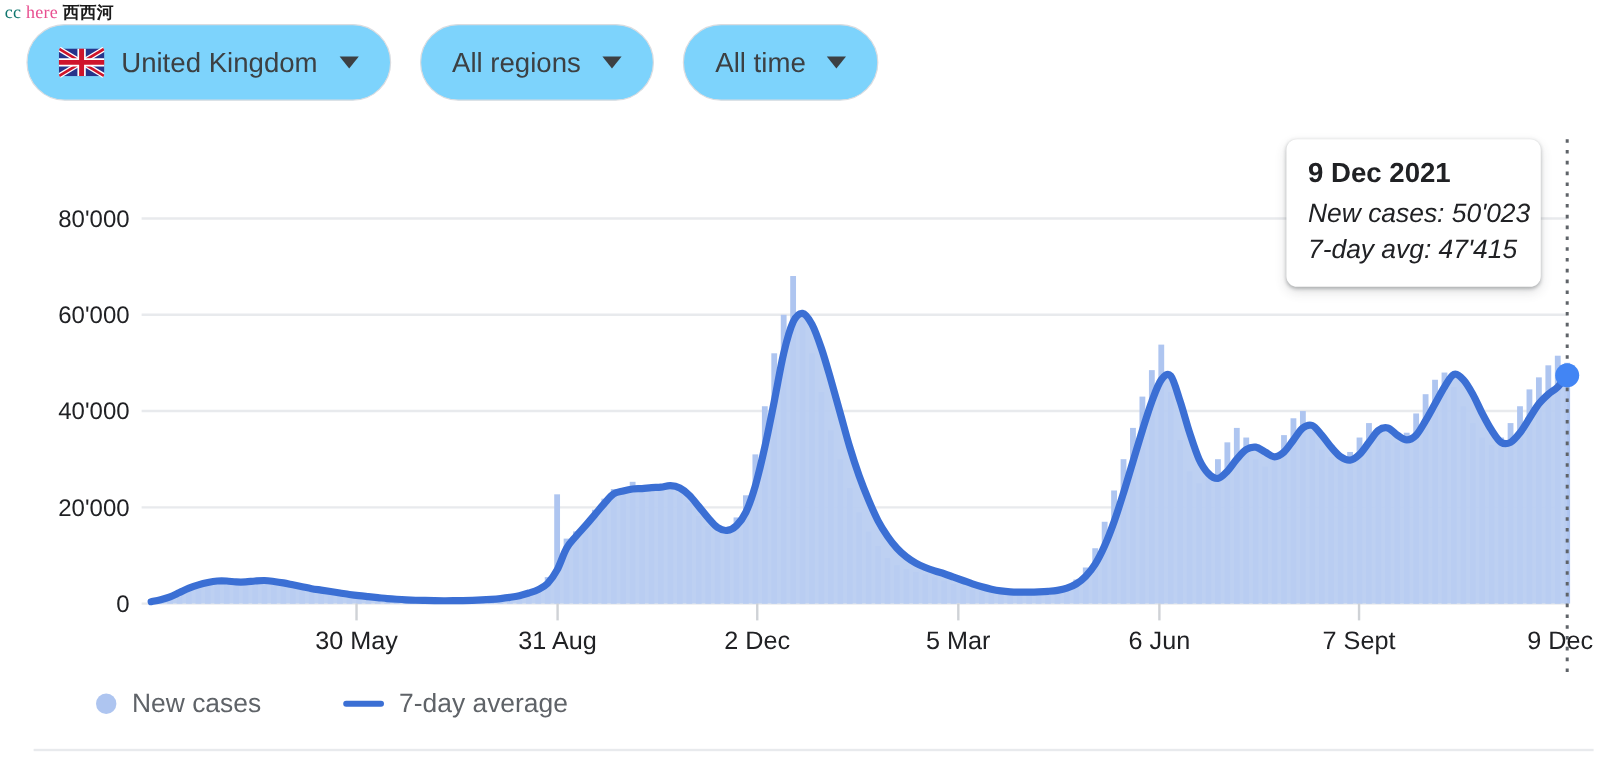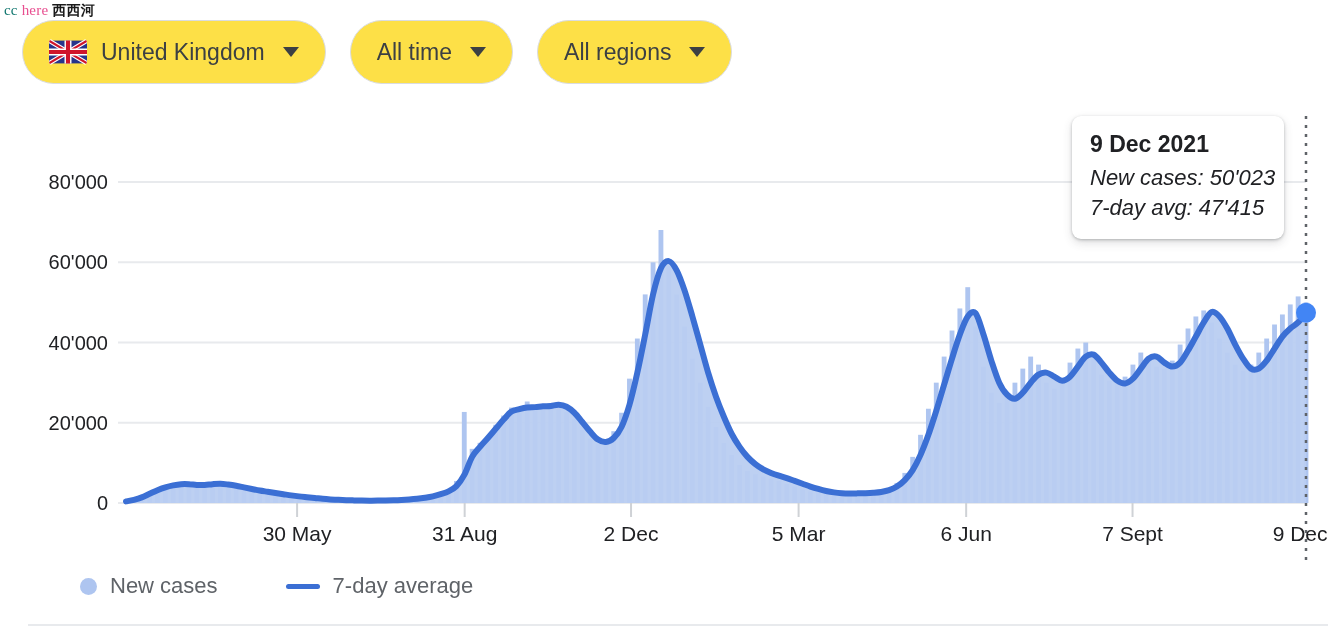--- a/index.html
+++ b/index.html
@@ -42,21 +42,21 @@
   }
   .pill {
     display: flex;
     align-items: center;
     gap: 14px;
     height: 64px;
     box-sizing: border-box;
     padding: 0 26px;
     border: 1px solid #dadce0;
     border-radius: 34px;
-    background: #fde047;
+    background: #7dd3fc;
     cursor: pointer;
     white-space: nowrap;
   }
   .pill-label {
     font-size: 23px;
     color: #3c4043;
     line-height: 1;
   }
   .caret {
     width: 0; height: 0;
@@ -185,26 +185,26 @@
       <path d="M0,0 L60,36" stroke="#cf142b" stroke-width="3.5"></path>
       <path d="M60,0 L0,36" stroke="#cf142b" stroke-width="3.5"></path>
       <path d="M30,0 L30,36 M0,18 L60,18" stroke="#ffffff" stroke-width="11"></path>
       <path d="M30,0 L30,36 M0,18 L60,18" stroke="#cf142b" stroke-width="6.5"></path>
     </svg>
     <span class="pill-label">United Kingdom</span>
     <span class="caret"></span>
   </div>
 
   <div class="pill">
-    <span class="pill-label">All time</span>
+    <span class="pill-label">All regions</span>
     <span class="caret"></span>
   </div>
 
   <div class="pill">
-    <span class="pill-label">All regions</span>
+    <span class="pill-label">All time</span>
     <span class="caret"></span>
   </div>
 
 </div>
 
 <div id="chart-wrap">
   <svg id="chart-svg" width="1344" height="620" viewBox="0 0 1344 620">
     <g id="g-gridlines">
         <line x1="118" x2="1306" y1="503" y2="503" stroke="#e8eaed" stroke-width="2"></line>
         <line x1="118" x2="1306" y1="422.77272727272725" y2="422.77272727272725" stroke="#e8eaed" stroke-width="2"></line>

